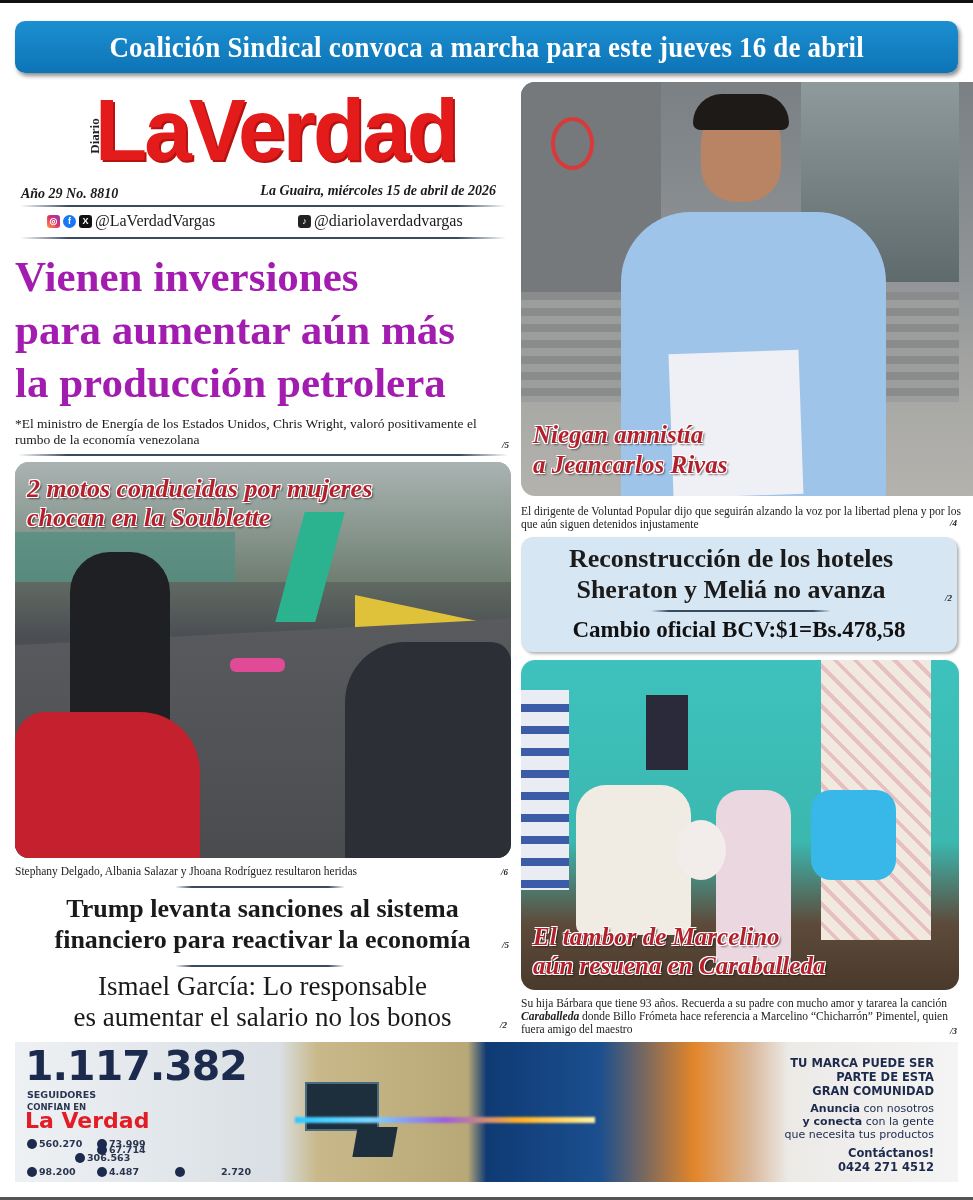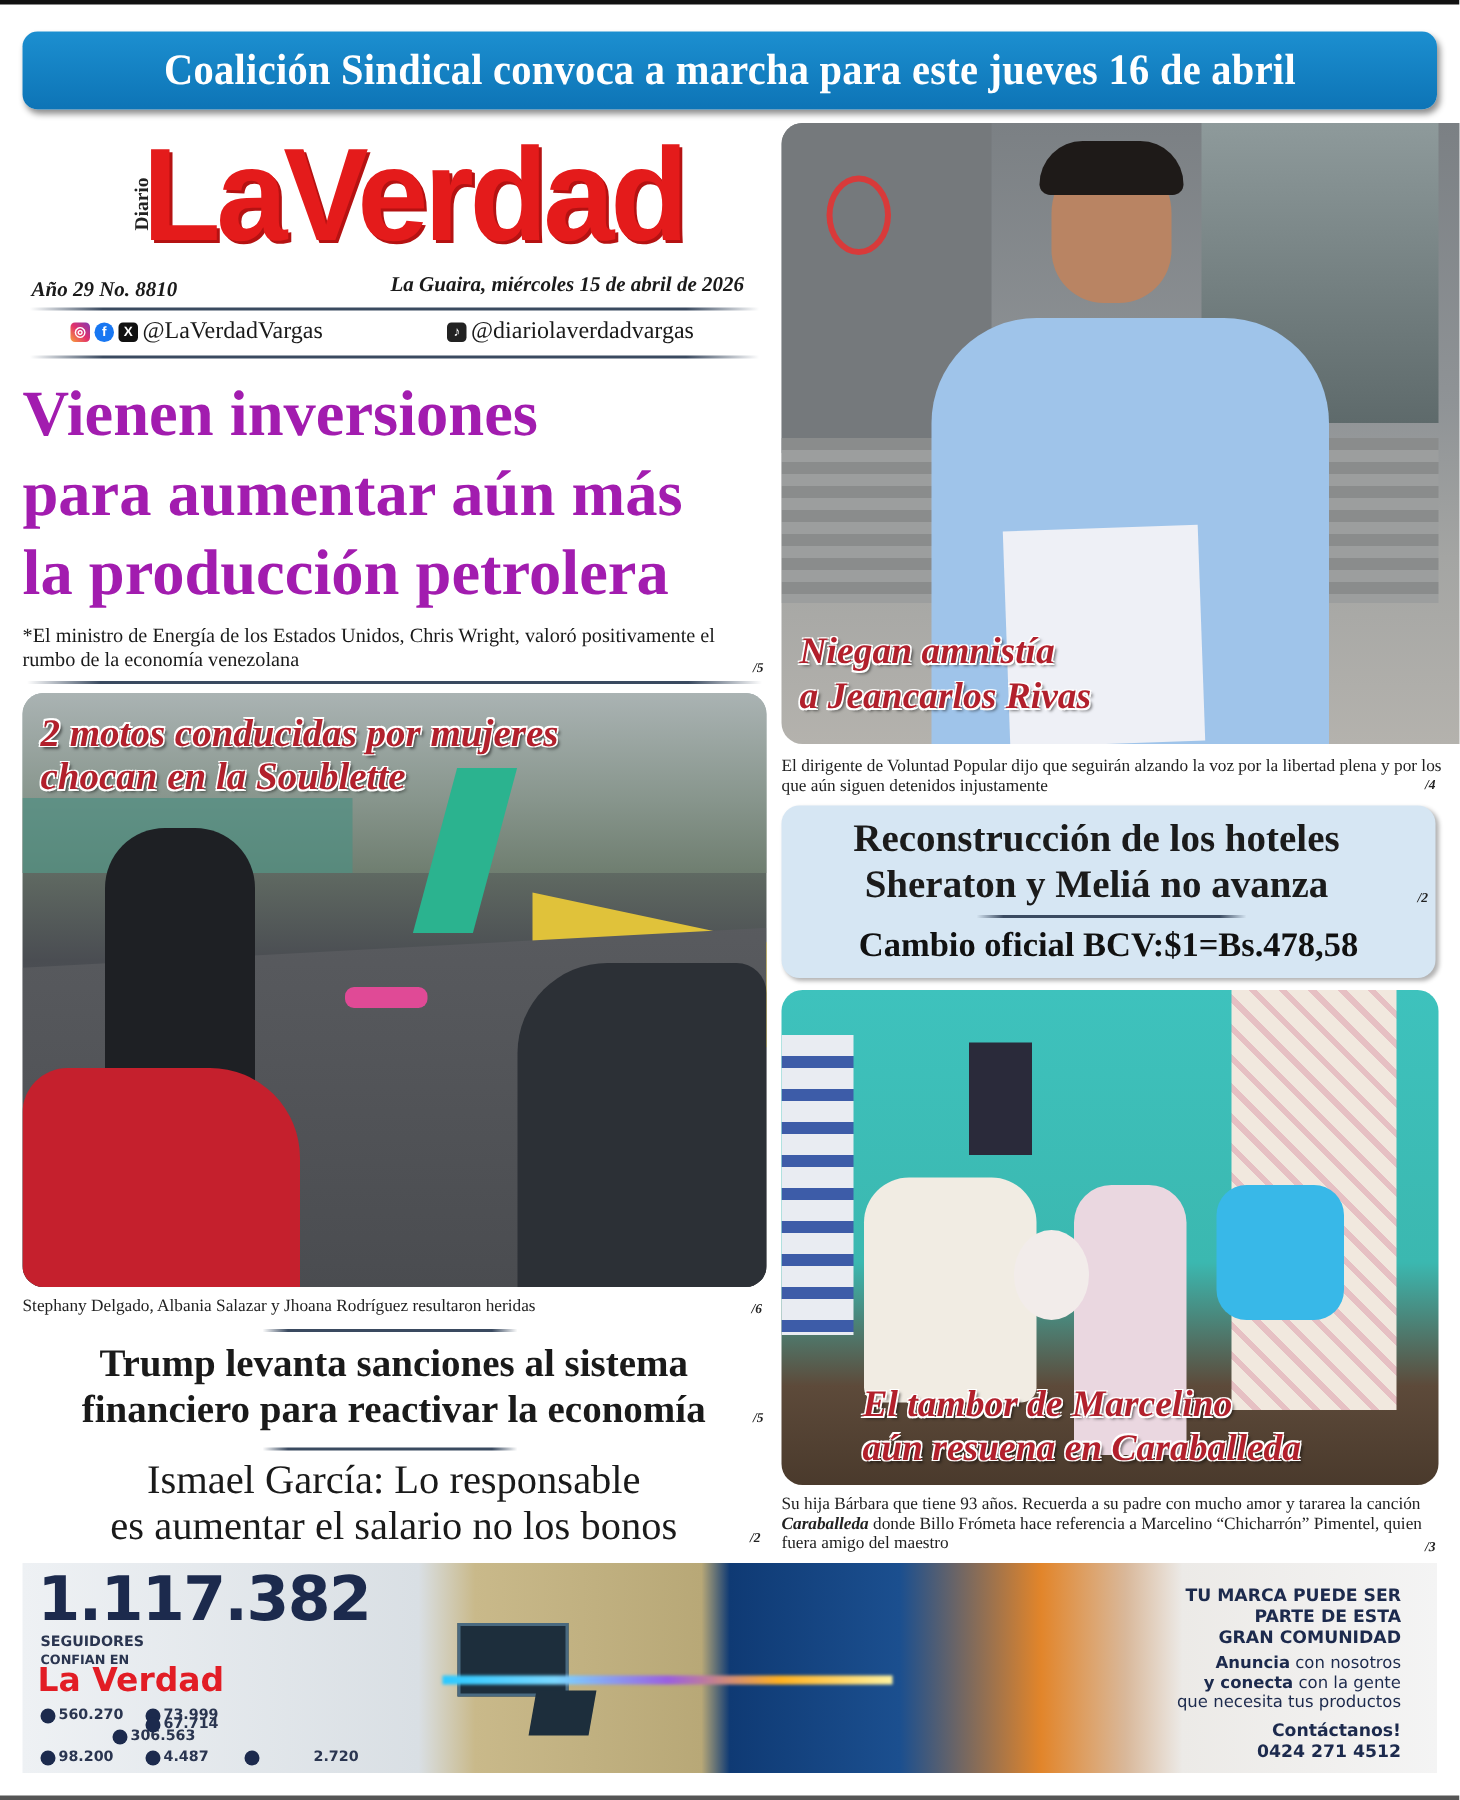--- a/index.html
+++ b/index.html
@@ -150,21 +150,21 @@
 </div>
 
 <div class="photo ph-fam">
   <div class="shape" style="left:0;top:30px;width:48px;height:200px;background:repeating-linear-gradient(180deg,#e9ecf2 0 14px,#3d5ca8 14px 22px);"></div>
   <div class="shape" style="left:300px;top:0;width:110px;height:280px;background:repeating-linear-gradient(45deg,#f1e8de 0 10px,#e6c0c3 10px 14px);"></div>
   <div class="shape" style="left:125px;top:35px;width:42px;height:75px;background:#2a2a3a;"></div>
   <div class="shape" style="left:55px;top:125px;width:115px;height:150px;background:#f1ece3;border-radius:30px 30px 10px 10px;"></div>
   <div class="shape" style="left:195px;top:130px;width:75px;height:180px;background:#ead7e0;border-radius:25px 25px 5px 5px;"></div>
   <div class="shape" style="left:290px;top:130px;width:85px;height:90px;background:#38b8e8;border-radius:20px 20px 20px 20px;"></div>
   <div class="shape" style="left:155px;top:160px;width:50px;height:60px;background:#f2ecea;border-radius:50%;"></div>
-  <div class="overlay-title" style="left:12px;top:262px;font-size:25px;margin-left:42px;">
+  <div class="overlay-title" style="left:12px;top:262px;font-size:25px;">
     <div>El tambor de Marcelino</div>
     <div>aún resuena en Caraballeda</div>
   </div>
 </div>
 <div class="cap" style="left:521px;top:997px;width:440px;"><span>Su hija Bárbara que tiene 93 años. Recuerda a su padre con mucho amor y tararea la canción </span><b><i>Caraballeda</i></b><span> donde Billo Frómeta hace referencia a Marcelino “Chicharrón” Pimentel, quien fuera amigo del maestro</span></div>
 <div class="ref" style="left:950px;top:1026px;">/3</div>
 
 <div class="ad">
   <div class="ad-num">1.117.382</div>
   <div class="ad-small" style="top:47px;">SEGUIDORES</div>
@@ -187,21 +187,21 @@
       <span>67.714</span>
     </div>
   <div class="ad-stat" style="left:12px;top:124px;">
       <span class="d"></span>
       <span>98.200</span>
     </div>
   <div class="ad-stat" style="left:82px;top:124px;">
       <span class="d"></span>
       <span>4.487</span>
     </div>
-  <div class="ad-stat" style="left:148px;top:124px;gap:36px;">
+  <div class="ad-stat" style="left:160px;top:124px;gap:36px;">
       <span class="d"></span>
       <span>2.720</span>
     </div>
 
   <div class="shape" style="left:290px;top:40px;width:70px;height:45px;background:#1d2e3c;border:2px solid #4a6a80;"></div>
   <div class="shape" style="left:280px;top:75px;width:300px;height:6px;background:linear-gradient(90deg,#2bc8ff,#7ad7ff,#9a5fe0,#ffb020,#fff2a0);filter:blur(1px);"></div>
   <div class="shape" style="left:340px;top:85px;width:40px;height:30px;background:#1d2e3c;transform:skewX(-10deg);"></div>
 
   <div class="ad-right" style="top:14px;font-weight:bold;font-size:11.5px;line-height:14px;">
     <div>TU MARCA PUEDE SER</div>

